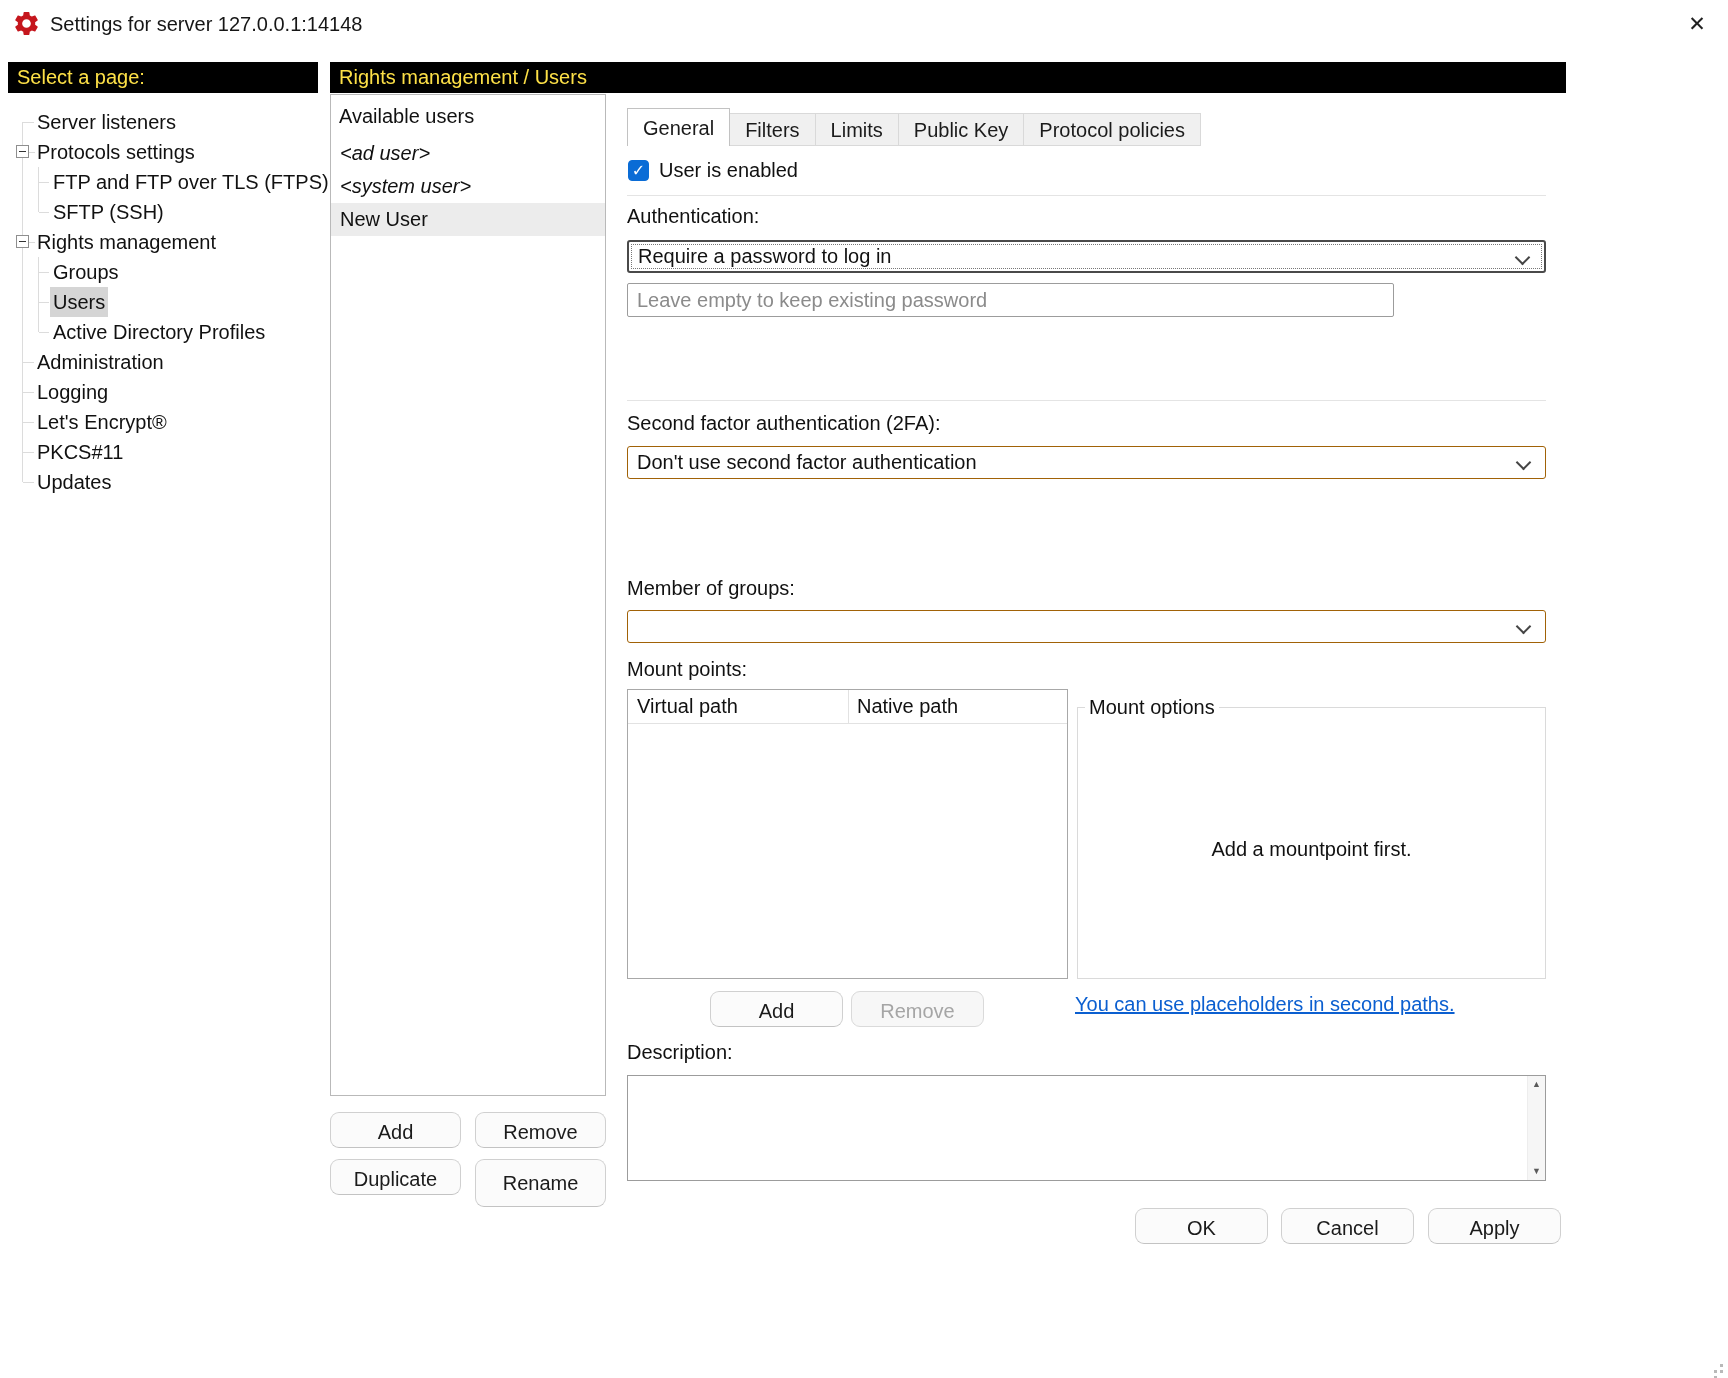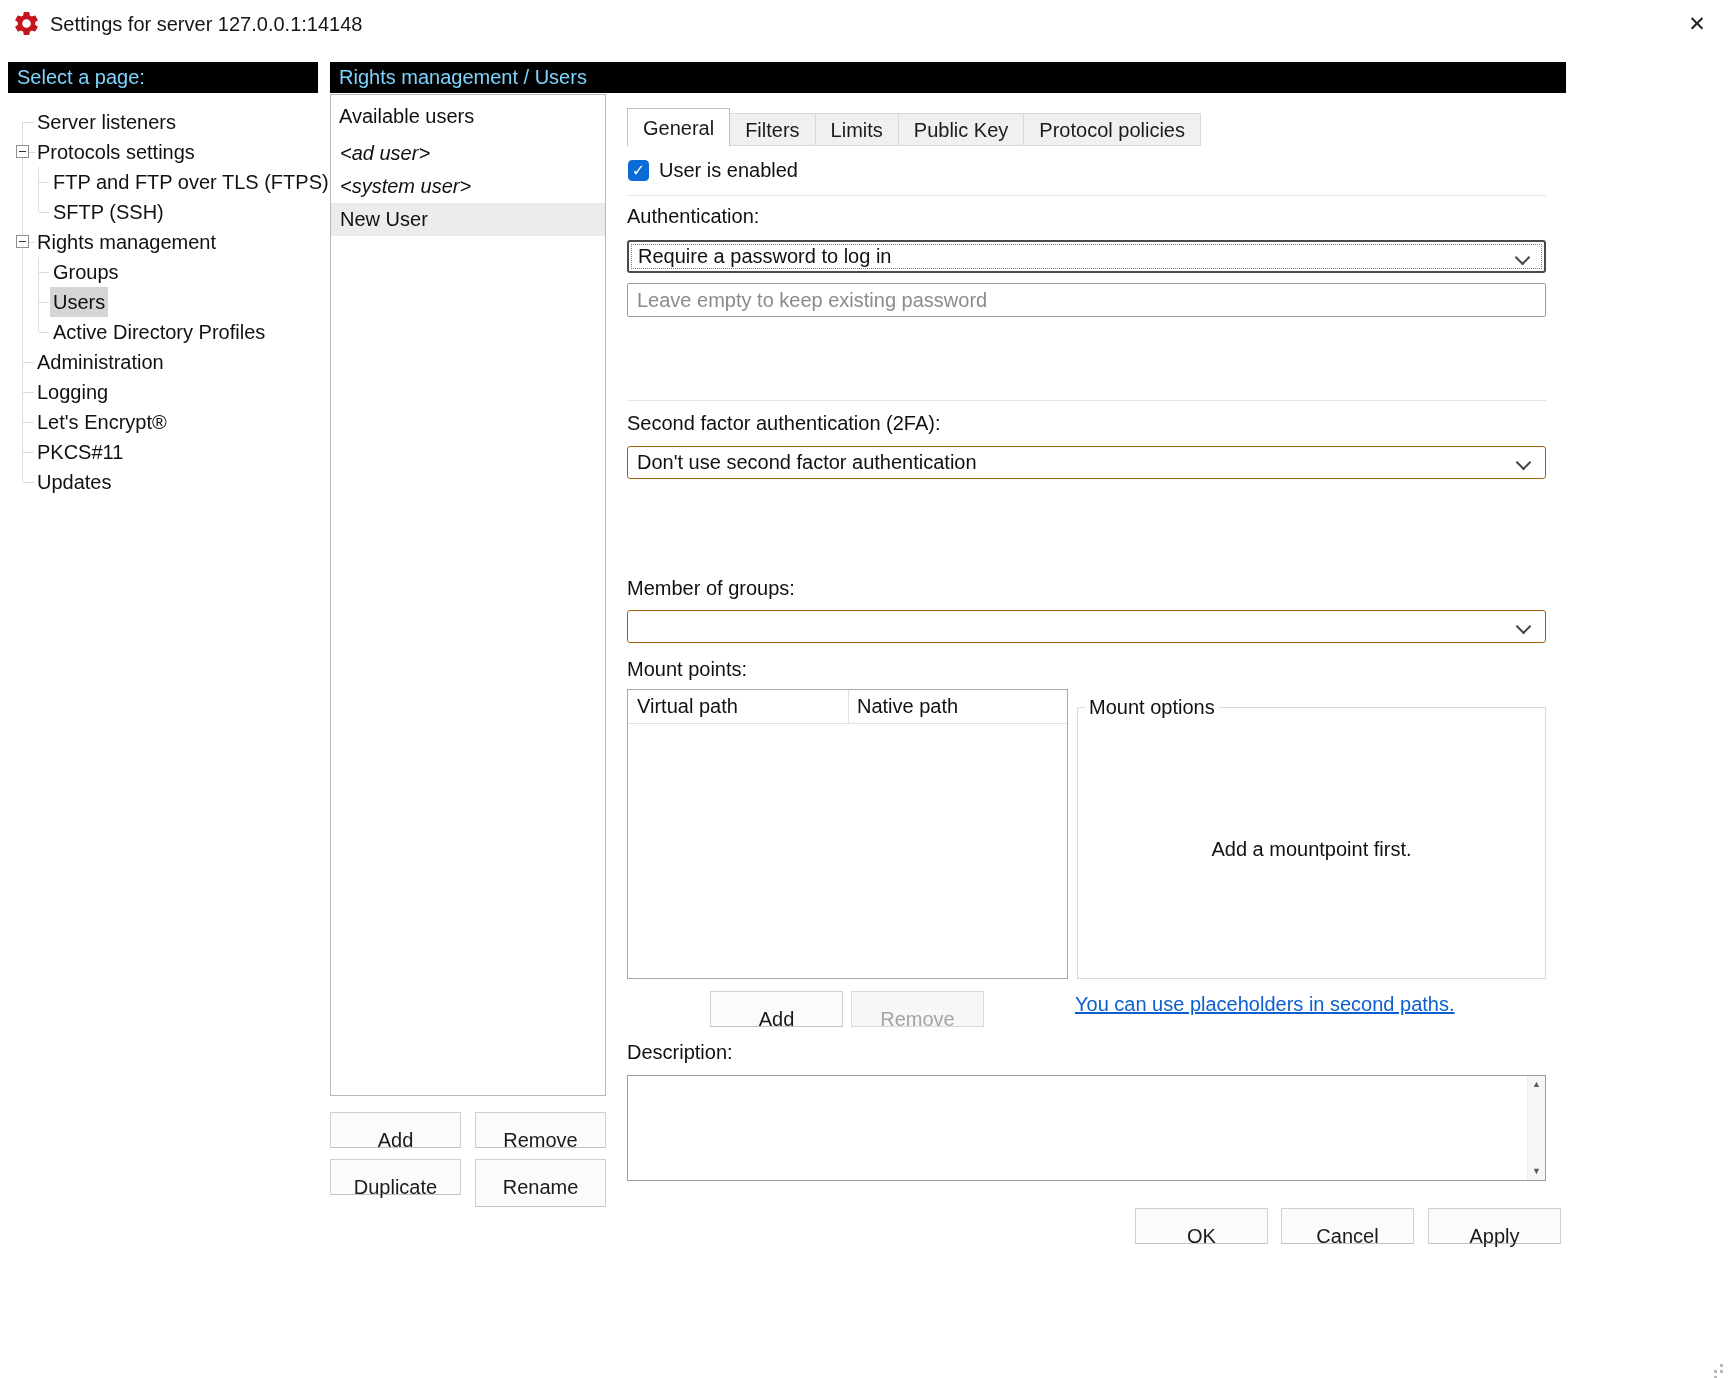--- a/index.html
+++ b/index.html
@@ -8,21 +8,21 @@
     background:#ffffff;color:#111;
     font-family:"Liberation Sans","DejaVu Sans",sans-serif;font-size:20px;
   }
   
   .titlebar{position:absolute;left:0;top:0;width:1728px;height:48px;background:#fff;}
   .app-icon{position:absolute;left:12px;top:9px;width:29px;height:29px;}
   .app-icon svg{width:29px;height:29px;display:block;}
   .title-text{position:absolute;left:50px;top:10px;line-height:28px;font-size:20px;color:#161616;}
   .close-btn{position:absolute;right:12px;top:7px;width:38px;height:34px;text-align:center;line-height:34px;font-size:21px;color:#222;cursor:default;}
   
-  .panel-header{position:absolute;top:62px;height:31px;background:#000;color:#7dd3fc;line-height:31px;padding-left:9px;box-sizing:border-box;font-size:20px;}
+  .panel-header{position:absolute;top:62px;height:31px;background:#000;color:#fde047;line-height:31px;padding-left:9px;box-sizing:border-box;font-size:20px;}
   #left-header{left:8px;width:310px;}
   #main-header{left:330px;width:1236px;}
   
   #tree{position:absolute;left:8px;top:94px;width:310px;height:1098px;background:#fff;box-sizing:border-box;padding-top:13px;}
   .tree-row{position:relative;height:30px;line-height:30px;white-space:nowrap;}
   .tree-label{display:inline-block;padding:0 3px;}
   .lvl0 .tree-label{margin-left:26px;}
   .lvl1 .tree-label{margin-left:42px;}
   .tree-label.selected{background:#d5d5d5;}
   .expander{position:absolute;left:8px;top:8px;width:13px;height:13px;border:1px solid #8f8f8f;background:#fff;box-sizing:border-box;z-index:2;}
@@ -31,21 +31,21 @@
   .gv.top{bottom:15px;}
   .gv.bottom{top:15px;}
   .gh{position:absolute;height:1px;background:#dcdcdc;top:15px;}
   
   #users-box{position:absolute;left:330px;top:94px;width:276px;height:1002px;border:1px solid #b9b9b9;background:#fff;box-sizing:border-box;}
   .list-title{padding:9px 8px 9px;line-height:24px;}
   .user-row{height:33px;line-height:33px;padding-left:9px;}
   .user-row.italic{font-style:italic;}
   .user-row.selected{background:#ececec;}
   
-  .btn{position:absolute;font-family:inherit;font-size:20px;color:#1b1b1b;background:#fbfbfb;border:1px solid #d0d0d0;border-bottom-color:#c3c3c3;border-radius:0;padding:16px;text-align:center;}
+  .btn{position:absolute;font-family:inherit;font-size:20px;color:#1b1b1b;background:#fbfbfb;border:1px solid #d0d0d0;border-bottom-color:#c3c3c3;border-radius:9px;padding:8px;text-align:center;}
   .btn.disabled{color:#a5a5a5;background:#f7f7f7;border-color:#dadada;}
   #btn-add-user{left:330px;top:1112px;width:131px;height:36px;}
   #btn-remove-user{left:475px;top:1112px;width:131px;height:36px;}
   #btn-duplicate-user{left:330px;top:1159px;width:131px;height:36px;}
   #btn-rename-user{left:475px;top:1159px;width:131px;height:48px;}
   #btn-mt-add{left:710px;top:991px;width:133px;height:36px;}
   #btn-mt-remove{left:851px;top:991px;width:133px;height:36px;}
   #btn-ok{left:1135px;top:1208px;width:133px;height:36px;}
   #btn-cancel{left:1281px;top:1208px;width:133px;height:36px;}
   #btn-apply{left:1428px;top:1208px;width:133px;height:36px;}
@@ -57,21 +57,21 @@
   
   .flabel{position:absolute;left:627px;line-height:24px;}
   .hr{position:absolute;left:627px;width:919px;height:1px;background:#e4e4e4;}
   #chk{position:absolute;left:628px;top:160px;width:21px;height:21px;background:#0a6cd6;border:1px solid #0a6cd6;border-radius:4px;box-sizing:border-box;color:#fff;text-align:center;line-height:19px;font-size:16px;font-weight:bold;}
   #chk-label{position:absolute;left:659px;top:158px;line-height:25px;}
   .select{position:absolute;left:627px;width:919px;height:33px;box-sizing:border-box;border:1px solid #a16207;border-radius:3px;background:#fff;line-height:30px;padding-left:9px;}
   .select .chev{position:absolute;right:16px;top:10px;width:9px;height:9px;border-right:2px solid #454545;border-bottom:2px solid #454545;transform:rotate(45deg);}
   #auth-select{top:240px;border:2px solid #4a4a4a;line-height:28px;outline:1px dotted #777;outline-offset:-5px;}
   #tfa-select{top:446px;}
   #groups-select{top:610px;}
-  #pwd{position:absolute;left:627px;top:283px;width:919px;height:34px;box-sizing:border-box;border:1px solid #9c9c9c;border-radius:2px;padding:0 9px;font:inherit;color:#111;}
+  #pwd{position:absolute;left:627px;top:283px;width:767px;height:34px;box-sizing:border-box;border:1px solid #9c9c9c;border-radius:2px;padding:0 9px;font:inherit;color:#111;}
   #pwd::placeholder{color:#8b8b8b;opacity:1;}
   
   #mount-table{position:absolute;left:627px;top:689px;width:441px;height:290px;border:1px solid #a8a8a8;background:#fff;box-sizing:border-box;}
   .mt-header{position:relative;height:33px;line-height:33px;border-bottom:1px solid #e2e2e2;}
   .mt-col1{position:absolute;left:9px;}
   .mt-col2{position:absolute;left:229px;}
   .mt-vline{position:absolute;left:220px;top:0;height:33px;width:1px;background:#e2e2e2;}
   
   #mount-options{position:absolute;left:1077px;top:696px;width:469px;height:283px;box-sizing:border-box;border:1px solid #dadada;margin:0;padding:0;}
   #mount-options legend{margin-left:7px;padding:0 4px;font-size:20px;}

